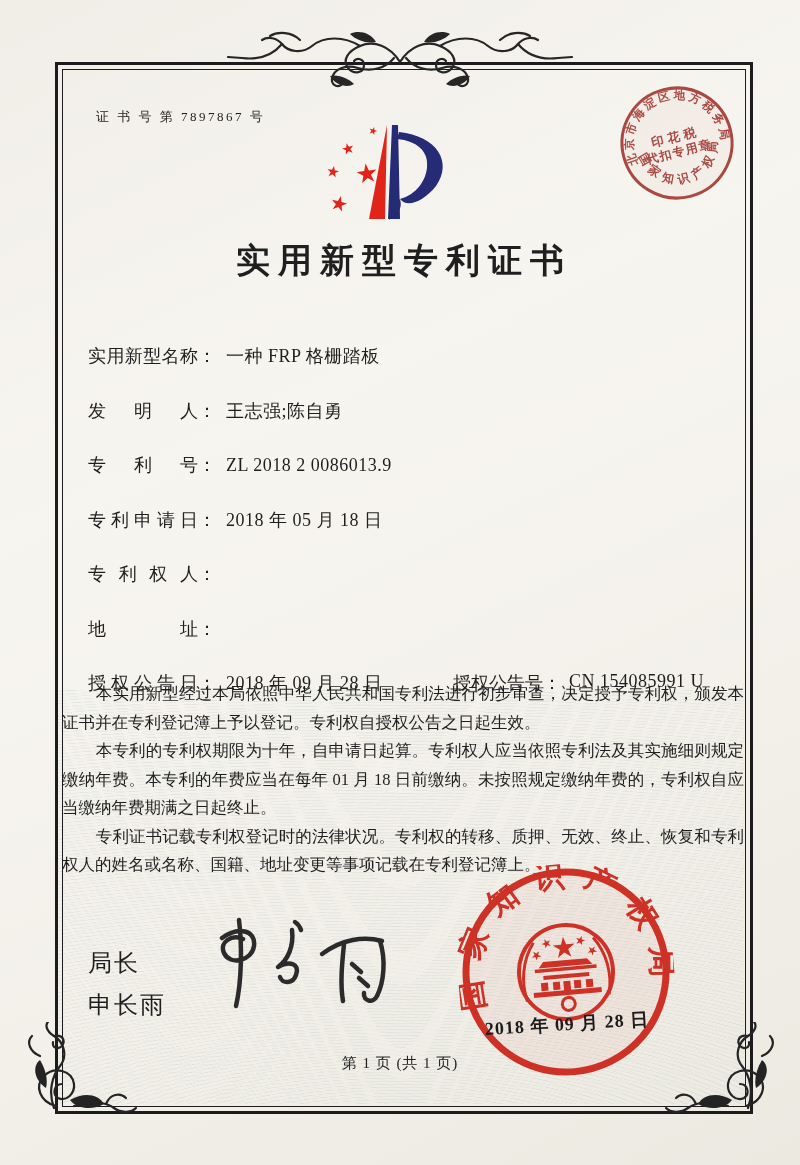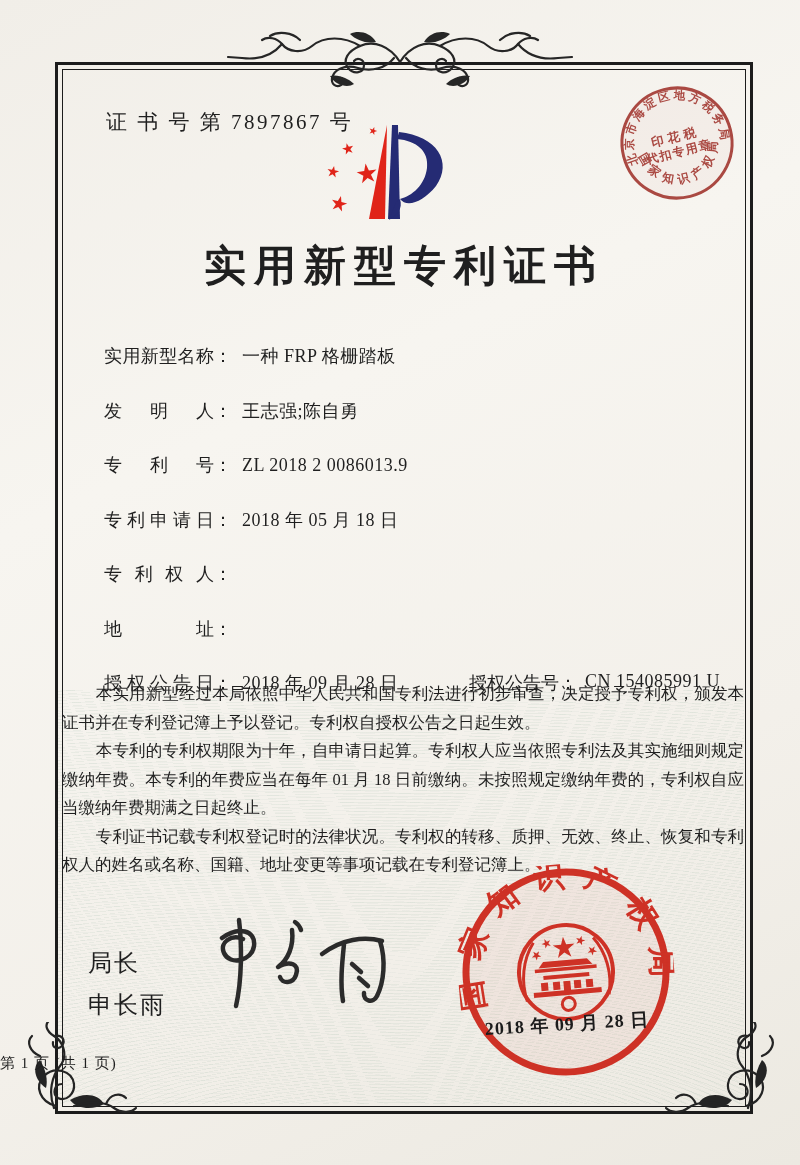--- a/index.html
+++ b/index.html
@@ -13,44 +13,44 @@
     background:
       repeating-radial-gradient(ellipse 950px 320px at 50% 118%, rgba(125,165,140,0.10) 0 2px, rgba(0,0,0,0) 2px 9px),
       repeating-radial-gradient(ellipse 700px 260px at 20% 130%, rgba(125,160,150,0.06) 0 2px, rgba(0,0,0,0) 2px 11px);
   }
   .frame{position:absolute;left:55px;top:62px;width:692px;height:1046px;border:3.5px solid #1c1c1c;z-index:1;}
   .frame-inner{position:absolute;inset:4px;border:1.5px solid #1c1c1c;}
   .ornament-top{position:absolute;left:225px;top:28px;z-index:2;}
   .ornament-corner{position:absolute;top:1022px;z-index:2;}
   .ornament-corner.left{left:10px;}
   .ornament-corner.right{left:662px;transform:scaleX(-1);}
-  .cert-no{position:absolute;left:106px;top:108px;font-size:21px;letter-spacing:2.5px;z-index:2;}
+  .cert-no{position:absolute;left:96px;top:108px;font-size:13px;letter-spacing:2.5px;z-index:2;}
   .logo{position:absolute;left:315px;top:116px;z-index:2;}
   .title{
     position:absolute;left:0;top:238px;width:800px;text-align:center;z-index:2;
-    font-size:42px;font-weight:700;letter-spacing:8px;text-indent:8px;
-  }
-  .fields{position:absolute;left:88px;top:344px;width:652px;z-index:2;font-size:18px;margin-left:16px;}
+    font-size:34px;font-weight:700;letter-spacing:8px;text-indent:8px;
+  }
+  .fields{position:absolute;left:88px;top:344px;width:652px;z-index:2;font-size:18px;}
   .field-row{display:flex;align-items:baseline;margin-bottom:30.5px;white-space:nowrap;}
   .field-label{display:inline-block;width:110px;text-align:justify;text-align-last:justify;}
   .field-colon{margin-right:10px;}
   .field-value{letter-spacing:0.5px;}
   .grant-extra{position:absolute;left:365px;display:flex;align-items:flex-start;white-space:nowrap;}
   .grant-extra .field-colon{margin-right:8px;}
   .body-text{position:absolute;left:62px;top:680px;width:682px;z-index:2;font-size:16.5px;line-height:1.73;text-align:justify;}
   .body-text p{margin:0;text-indent:2.05em;}
   .sig-block{position:absolute;left:88px;top:942px;z-index:2;font-size:24px;line-height:42px;letter-spacing:2px;}
   .signature{position:absolute;left:192px;top:908px;z-index:3;}
   .seal{position:absolute;left:458px;top:864px;z-index:3;opacity:0.93;transform:rotate(-5deg);}
   .seal-date{
     position:absolute;left:472px;top:1012px;width:190px;z-index:4;
     font-size:18px;font-weight:700;letter-spacing:1px;transform:rotate(-3.5deg);color:#1c1c1c;text-align:center;
   }
   .tax-stamp{position:absolute;left:617px;top:83px;z-index:3;opacity:0.9;transform:rotate(-14deg);}
-  .footer{position:absolute;left:0;top:1054px;width:800px;font-size:15px;letter-spacing:1px;z-index:2;}
+  .footer{position:absolute;left:0;top:1054px;width:800px;text-align:center;font-size:15px;letter-spacing:1px;z-index:2;}
   svg text{font-family:"Liberation Serif","DejaVu Serif",serif;}
 </style>
 </head>
 <body>
 
 <div class="page">
 
   <svg width="0" height="0" style="position:absolute" aria-hidden="true">
     <defs>
       <path id="star" d="M0,-10 L2.25,-3.09 L9.51,-3.09 L3.63,1.18 L5.88,8.09 L0,3.82 L-5.88,8.09 L-3.63,1.18 L-9.51,-3.09 L-2.25,-3.09 Z"></path>

